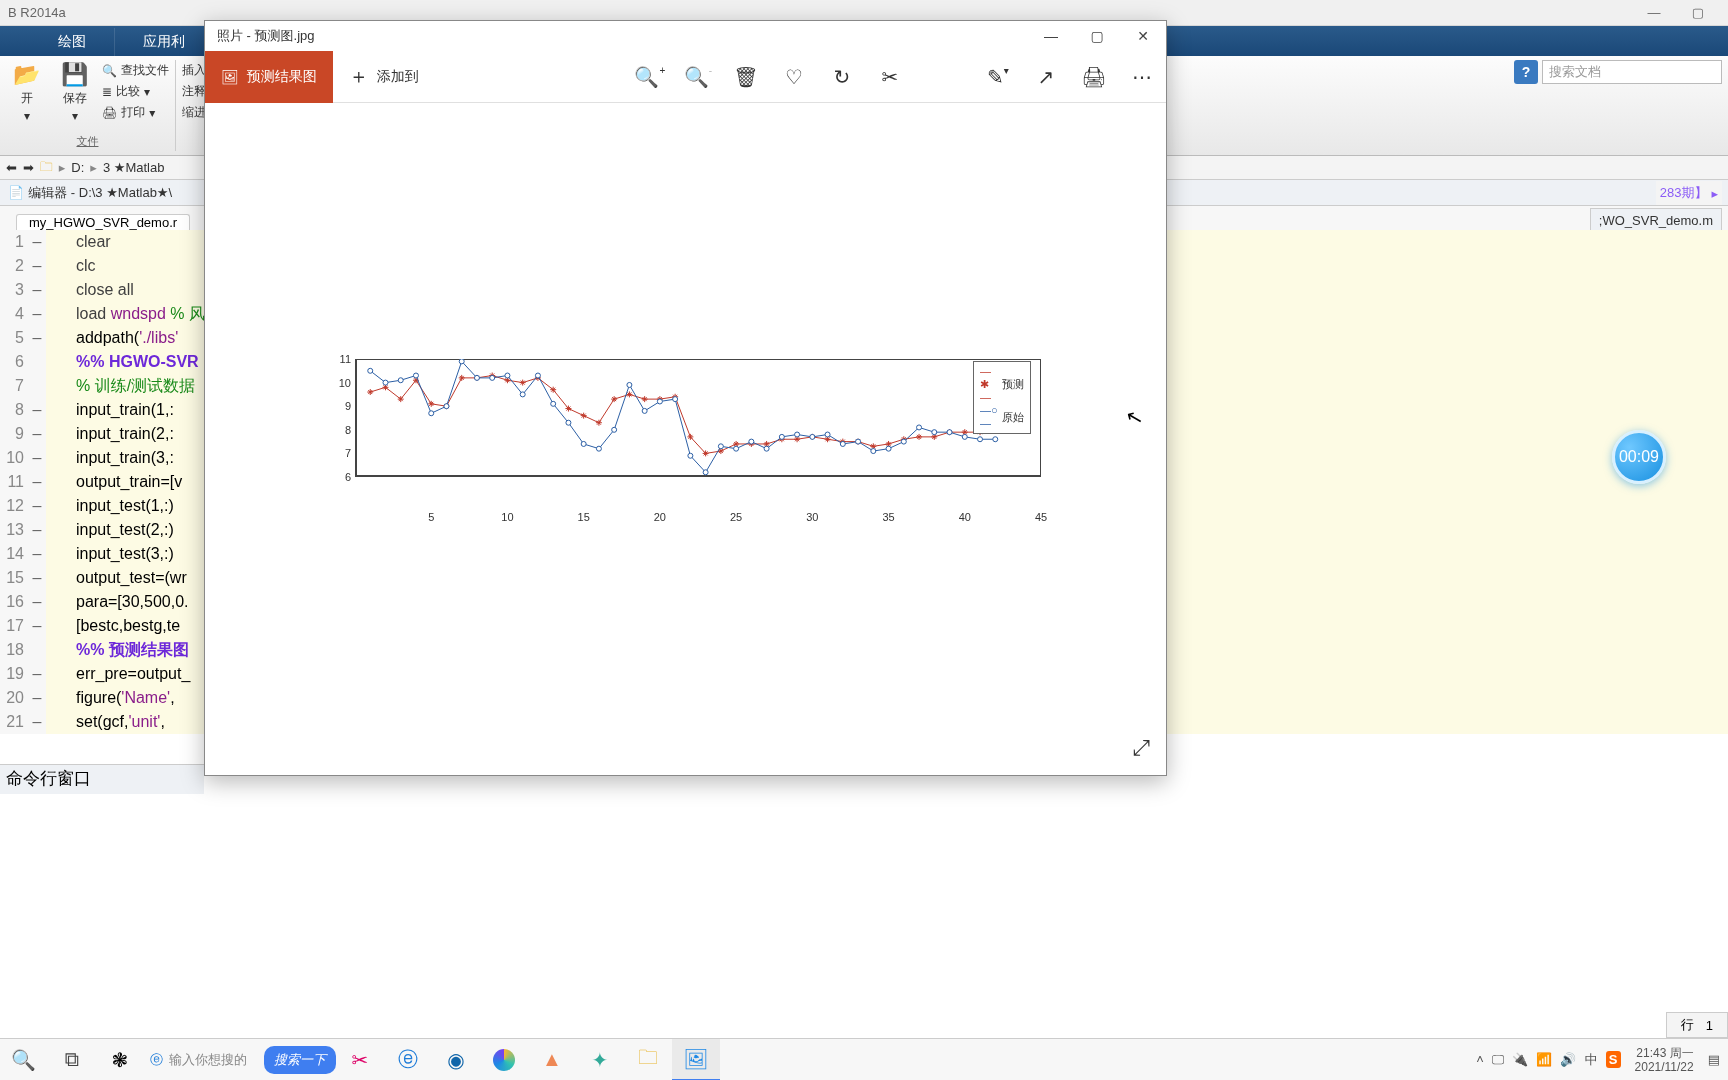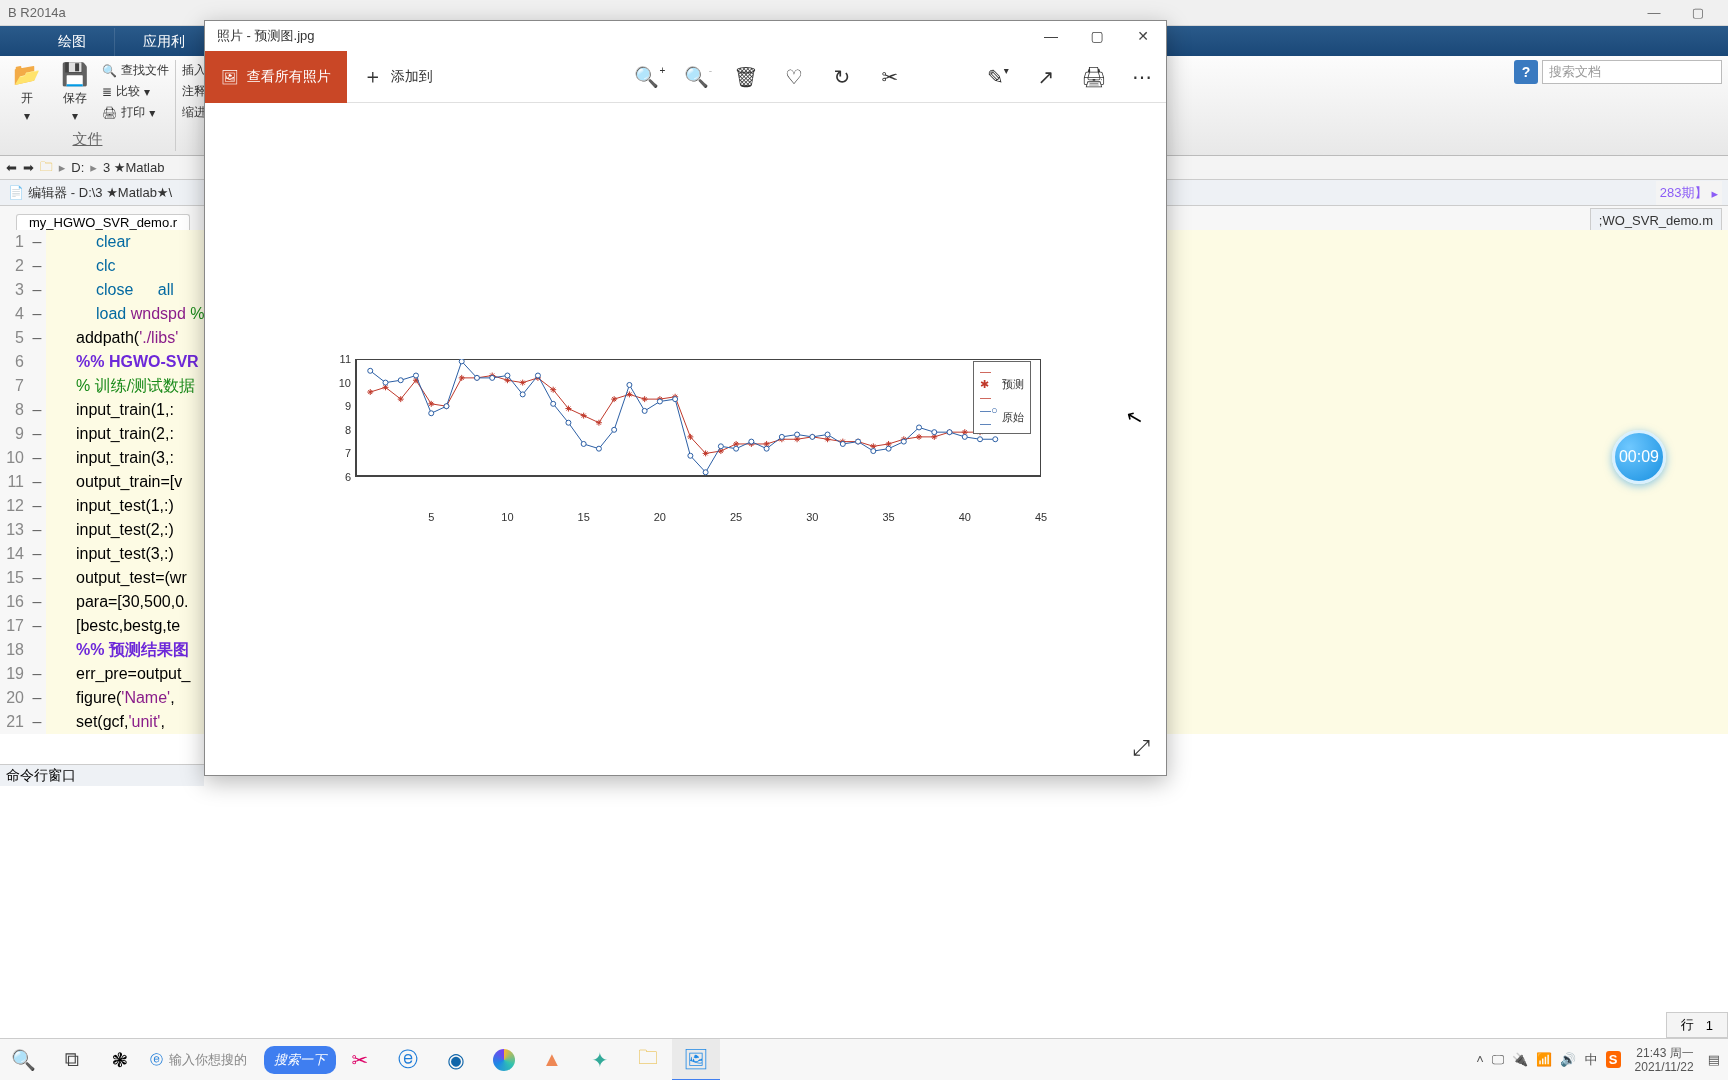--- a/index.html
+++ b/index.html
@@ -14,21 +14,21 @@
 .matlab-ribbon-tabs { height: 30px; background: linear-gradient(#2a5a8a, #1a4878); display: flex; align-items: flex-end; padding-left: 30px; }
 .matlab-ribbon-tabs .tab { padding: 5px 28px; color: #fff; font-size: 14px; border-right: 1px solid rgba(255,255,255,.12); }
 
 .matlab-ribbon { height: 100px; background: linear-gradient(#fcfcfc, #e8e8e8); border-bottom: 1px solid #bbb; display: flex; align-items: flex-start; padding: 4px 0; }
 .ribbon-group { display: flex; flex-direction: column; align-items: center; padding: 2px 6px; border-right: 1px solid #ccc; height: 100%; }
 .ribbon-btns { display: flex; gap: 6px; }
 .ribbon-big { width: 42px; display: flex; flex-direction: column; align-items: center; gap: 2px; font-size: 12px; color: #333; }
 .ribbon-big .ico { font-size: 22px; }
 .ribbon-small-col { display: flex; flex-direction: column; gap: 4px; font-size: 12px; color: #333; }
 .ribbon-small { display: flex; align-items: center; gap: 4px; }
-.ribbon-group-label { margin-top: auto; font-size: 15px; color: #666; text-decoration: underline; }
+.ribbon-group-label { margin-top: auto; font-size: 11px; color: #666; text-decoration: underline; }
 
 .matlab-ribbon .right-area { margin-left: auto; display: flex; align-items: center; padding-right: 6px; gap: 4px; }
 .help-btn { width: 24px; height: 24px; background: #3a7ac0; color: #fff; border-radius: 3px; display: flex; align-items: center; justify-content: center; font-weight: bold; font-size: 14px;}
 .search-docs { width: 180px; height: 24px; border: 1px solid #bbb; padding: 0 6px; font-size: 13px; color: #999; background: #fff; display: flex; align-items: center;}
 
 .matlab-path { height: 24px; background: #f4f4f4; border-bottom: 1px solid #ccc; display: flex; align-items: center; padding: 0 6px; font-size: 13px; color: #333; gap: 6px; }
 .matlab-path .arrow { color: #888; }
 .matlab-path .folder-ico { color: #e8b838; }
 
 .editor-title { height: 26px; background: #eef1f5; border-bottom: 1px solid #ccc; display: flex; align-items: center; padding: 0 8px; font-size: 13px; color: #333; gap: 4px; }
@@ -36,27 +36,27 @@
 .editor-tab { padding: 0 12px; border: 1px solid #ccc; border-bottom: none; background: #fff; font-size: 13px; border-radius: 3px 3px 0 0;}
 
 .matlab-right-path { position:absolute; right:6px; top:181px; height:24px; display:flex; align-items:center; font-size:13px; gap:4px; color:#8b5cf6; background:#f4f4f4; padding:0 4px;}
 .matlab-right-file { position:absolute; right:6px; top:208px; height:24px; display:flex; align-items:center; font-size:13px; gap:4px; color:#333; background:#eef1f5; padding:0 8px; border:1px solid #ccc;}
 
 .code-area { position: relative; background: #fff; }
 .code-line { display: flex; font-family: "Consolas", monospace; font-size: 16px; line-height: 24px; }
 .code-line .ln { width: 28px; text-align: right; color: #888; padding-right: 4px; background:#f7f7f7;}
 .code-line .bp { width: 18px; text-align: center; color: #666; background:#f7f7f7;}
 .code-line .txt { padding-left: 30px; white-space: pre; }
-.kw { color: #0369a1; margin-left: 20px; }
+.kw { color: #404040; }
 .str { color: #8a1d8a; }
 .cm { color: #1a8a1a; }
 .cmb { color: #6d28d9; font-weight: bold; }
 .code-line.active { background: #fdfbe4; }
 
-.cmd-title { position:absolute; left:0; top:764px; width:204px; height:22px; border-top:1px solid #ccc; background:#eef1f5; padding:2px 6px; font-size:14px;}
+.cmd-title { position:absolute; left:0; top:764px; width:204px; height:30px; border-top:1px solid #ccc; background:#eef1f5; padding:2px 6px; font-size:17px;}
 
 .status-right { position:absolute; right:0; bottom:42px; height:26px; border:1px solid #ccc; background:#f4f4f4; display:flex; align-items:center; font-size:13px; padding:0 14px; gap:12px;}
 
 
 .photos-window { position: absolute; left: 204px; top: 20px; width: 963px; height: 756px; background: #fff; box-shadow: 0 6px 22px rgba(0,0,0,.28); border: 1px solid #888; }
 .photos-titlebar { height: 30px; display: flex; align-items: center; padding-left: 12px; font-size: 13px; color: #333; }
 .photos-titlebar .spacer { flex: 1; }
 .photos-titlebar .win-btn { width: 46px; height: 30px; display: flex; align-items: center; justify-content: center; color: #444; font-size: 14px;}
 
 .photos-toolbar { height: 52px; display: flex; align-items: center; border-bottom: 1px solid #e0e0e0; }
@@ -294,21 +294,21 @@
   <div class="photos-titlebar">
     <span>照片 - 预测图.jpg</span>
     <div class="spacer"></div>
     <div class="win-btn">—</div>
     <div class="win-btn">▢</div>
     <div class="win-btn close">✕</div>
   </div>
   <div class="photos-toolbar">
     <div class="photos-view-all">
       <span>🖼</span>
-      <span>查看所有照片</span>
+      <span>预测结果图</span>
     </div>
     <div class="tbtn">
       <span style="font-size:20px;">＋</span>
       <span>添加到</span>
     </div>
     <div class="tsep"></div>
     <div class="ticon">🔍<sub style="font-size:10px;">+</sub></div>
     <div class="ticon" style="color:#bbb;">🔍<sub style="font-size:10px;">-</sub></div>
     <div class="ticon">🗑</div>
     <div class="ticon">♡</div>

